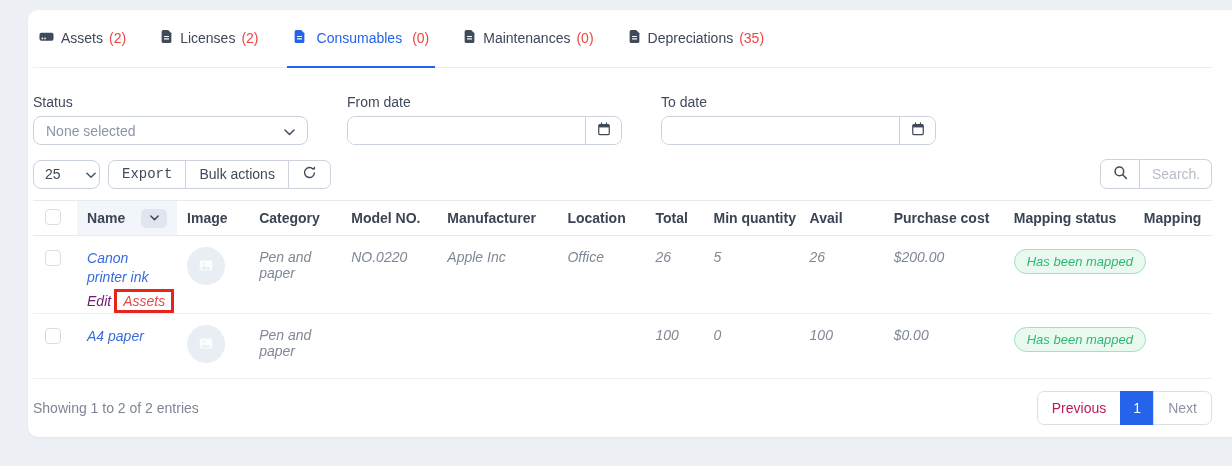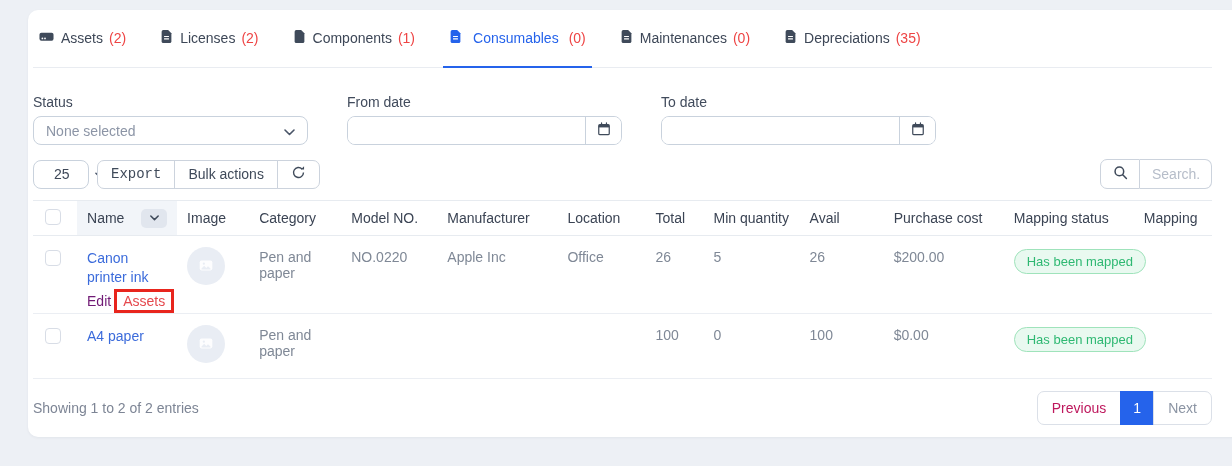--- a/index.html
+++ b/index.html
@@ -45,23 +45,23 @@
   .dategroup input {
     flex:1; border:0; outline:none; padding:0 10px; font:inherit; color:#3d4757; min-width:0;
   }
   .calbtn {
     width:36px; border:0; border-left:1px solid #c9d2dd; background:#fff;
     display:flex; align-items:center; justify-content:center; cursor:pointer;
   }
   
   .toolbar { display:flex; align-items:center; margin-top:14px; }
   .pagesize {
-    width:56px; height:29px; border:1px solid #c9d2dd; border-radius:8px; background:#fff;
+    width:67px; height:29px; border:1px solid #c9d2dd; border-radius:8px; background:#fff;
     display:flex; align-items:center; justify-content:space-between;
-    padding:0 20px; cursor:pointer; margin-right:8px;gap:25px;
+    padding:0 11px; cursor:pointer; margin-right:8px;gap:25px;
   }
   .btngroup { display:flex; }
   .btngroup .btn {
     height:29px; background:#fff; border:1px solid #ccd3dd; color:#3f4a5a;
     font:inherit; padding:0 13px; cursor:pointer; margin-left:-1px;
     display:flex; align-items:center; justify-content:center;
   }
   .btngroup .btn:first-child { border-radius:7px 0 0 7px; margin-left:0;font-family:Liberation Mono, monospace; }
   .btngroup .btn:last-child { border-radius:0 7px 7px 0; }
   .spacer { flex:1; }
@@ -73,32 +73,32 @@
   }
   .searchinput {
     width:72px; height:30px; border:1px solid #ccd3dd; border-left:0;
     border-radius:0 7px 7px 0; padding:0 12px; font:inherit; outline:none; color:#3d4757;
   }
   .searchinput::placeholder { color:#b6bdc9; }
   
   table { width:100%; border-collapse:collapse; table-layout:fixed; margin-top:11px; }
   thead tr { border-top:1px solid #e7ebf0; border-bottom:1px solid #e7ebf0; }
   th {
-    text-align:left; font-weight:400; color:#3b4454; font-size:14px;
+    text-align:left; font-weight:700; color:#3b4454; font-size:14px;
     height:35px; padding:0 0 0 10px; vertical-align:middle;
   }
   th.sorted { background:#f2f5f9; }
   .thname { display:flex; align-items:center; justify-content:space-between; padding-right:10px; }
   .sortpill {
     width:26px; height:19px; background:#e1e6ee; border-radius:5px;
     display:flex; align-items:center; justify-content:center; cursor:pointer;
   }
   tbody tr { border-bottom:1px solid #ebeef3; }
   tr.r1 { height:70px; } tr.r2 { height:65px; }
-  td { vertical-align:top; padding:13px 6px 0 10px; color:#7f8896; font-size:14px; }
+  td { vertical-align:top; padding:13px 6px 0 10px; color:#7f8896; font-size:14px;font-style:italic; }
   td.cb-cell, th.cb-cell { padding-left:12px; }
   .cb {
     display:inline-block; width:16px; height:16px; background:#fff;
     border:1px solid #d8dde6; border-radius:4px; cursor:pointer; margin-top:1px;
   }
   a.namelink { color:#3b6bdb; text-decoration:none; cursor:pointer; display:inline-block; line-height:19px; }
   .actions { margin-top:2px; white-space:nowrap; }
   a.editlink { color:#701a75; text-decoration:none; cursor:pointer; }
   a.dellink {
     color:#e5484d; text-decoration:none; cursor:pointer;
@@ -141,27 +141,20 @@
       <span>Assets</span>
       <span class="cnt">(2)</span>
     </div>
     <div class="tab">
       <span><svg width="13" height="15" viewBox="0 0 16 16">
             <path d="M4 0h6l4 4v10a2 2 0 0 1-2 2H4a2 2 0 0 1-2-2V2a2 2 0 0 1 2-2z" fill="#3f4a5a"></path>
             <path d="M5 8h6M5 11h6" stroke="#fff" stroke-width="1.4"></path>
           </svg></span>
       <span>Licenses</span>
       <span class="cnt">(2)</span>
-    </div>
-    <div class="tab">
-      <span><svg width="13" height="15" viewBox="0 0 16 16">
-            <path d="M4 0h6l4 4v10a2 2 0 0 1-2 2H4a2 2 0 0 1-2-2V2a2 2 0 0 1 2-2z" fill="#3f4a5a"></path>
-          </svg></span>
-      <span>Components</span>
-      <span class="cnt">(1)</span>
     </div>
     <div class="tab active">
       <span><svg width="13" height="15" viewBox="0 0 16 16">
             <path d="M4 0h6l4 4v10a2 2 0 0 1-2 2H4a2 2 0 0 1-2-2V2a2 2 0 0 1 2-2z" fill="#2563eb"></path>
             <path d="M5 8h6M5 11h6" stroke="#fff" stroke-width="1.4"></path>
           </svg></span>
       <span>Consumables</span>
       <span class="cnt">(0)</span>
     </div>
     <div class="tab">

